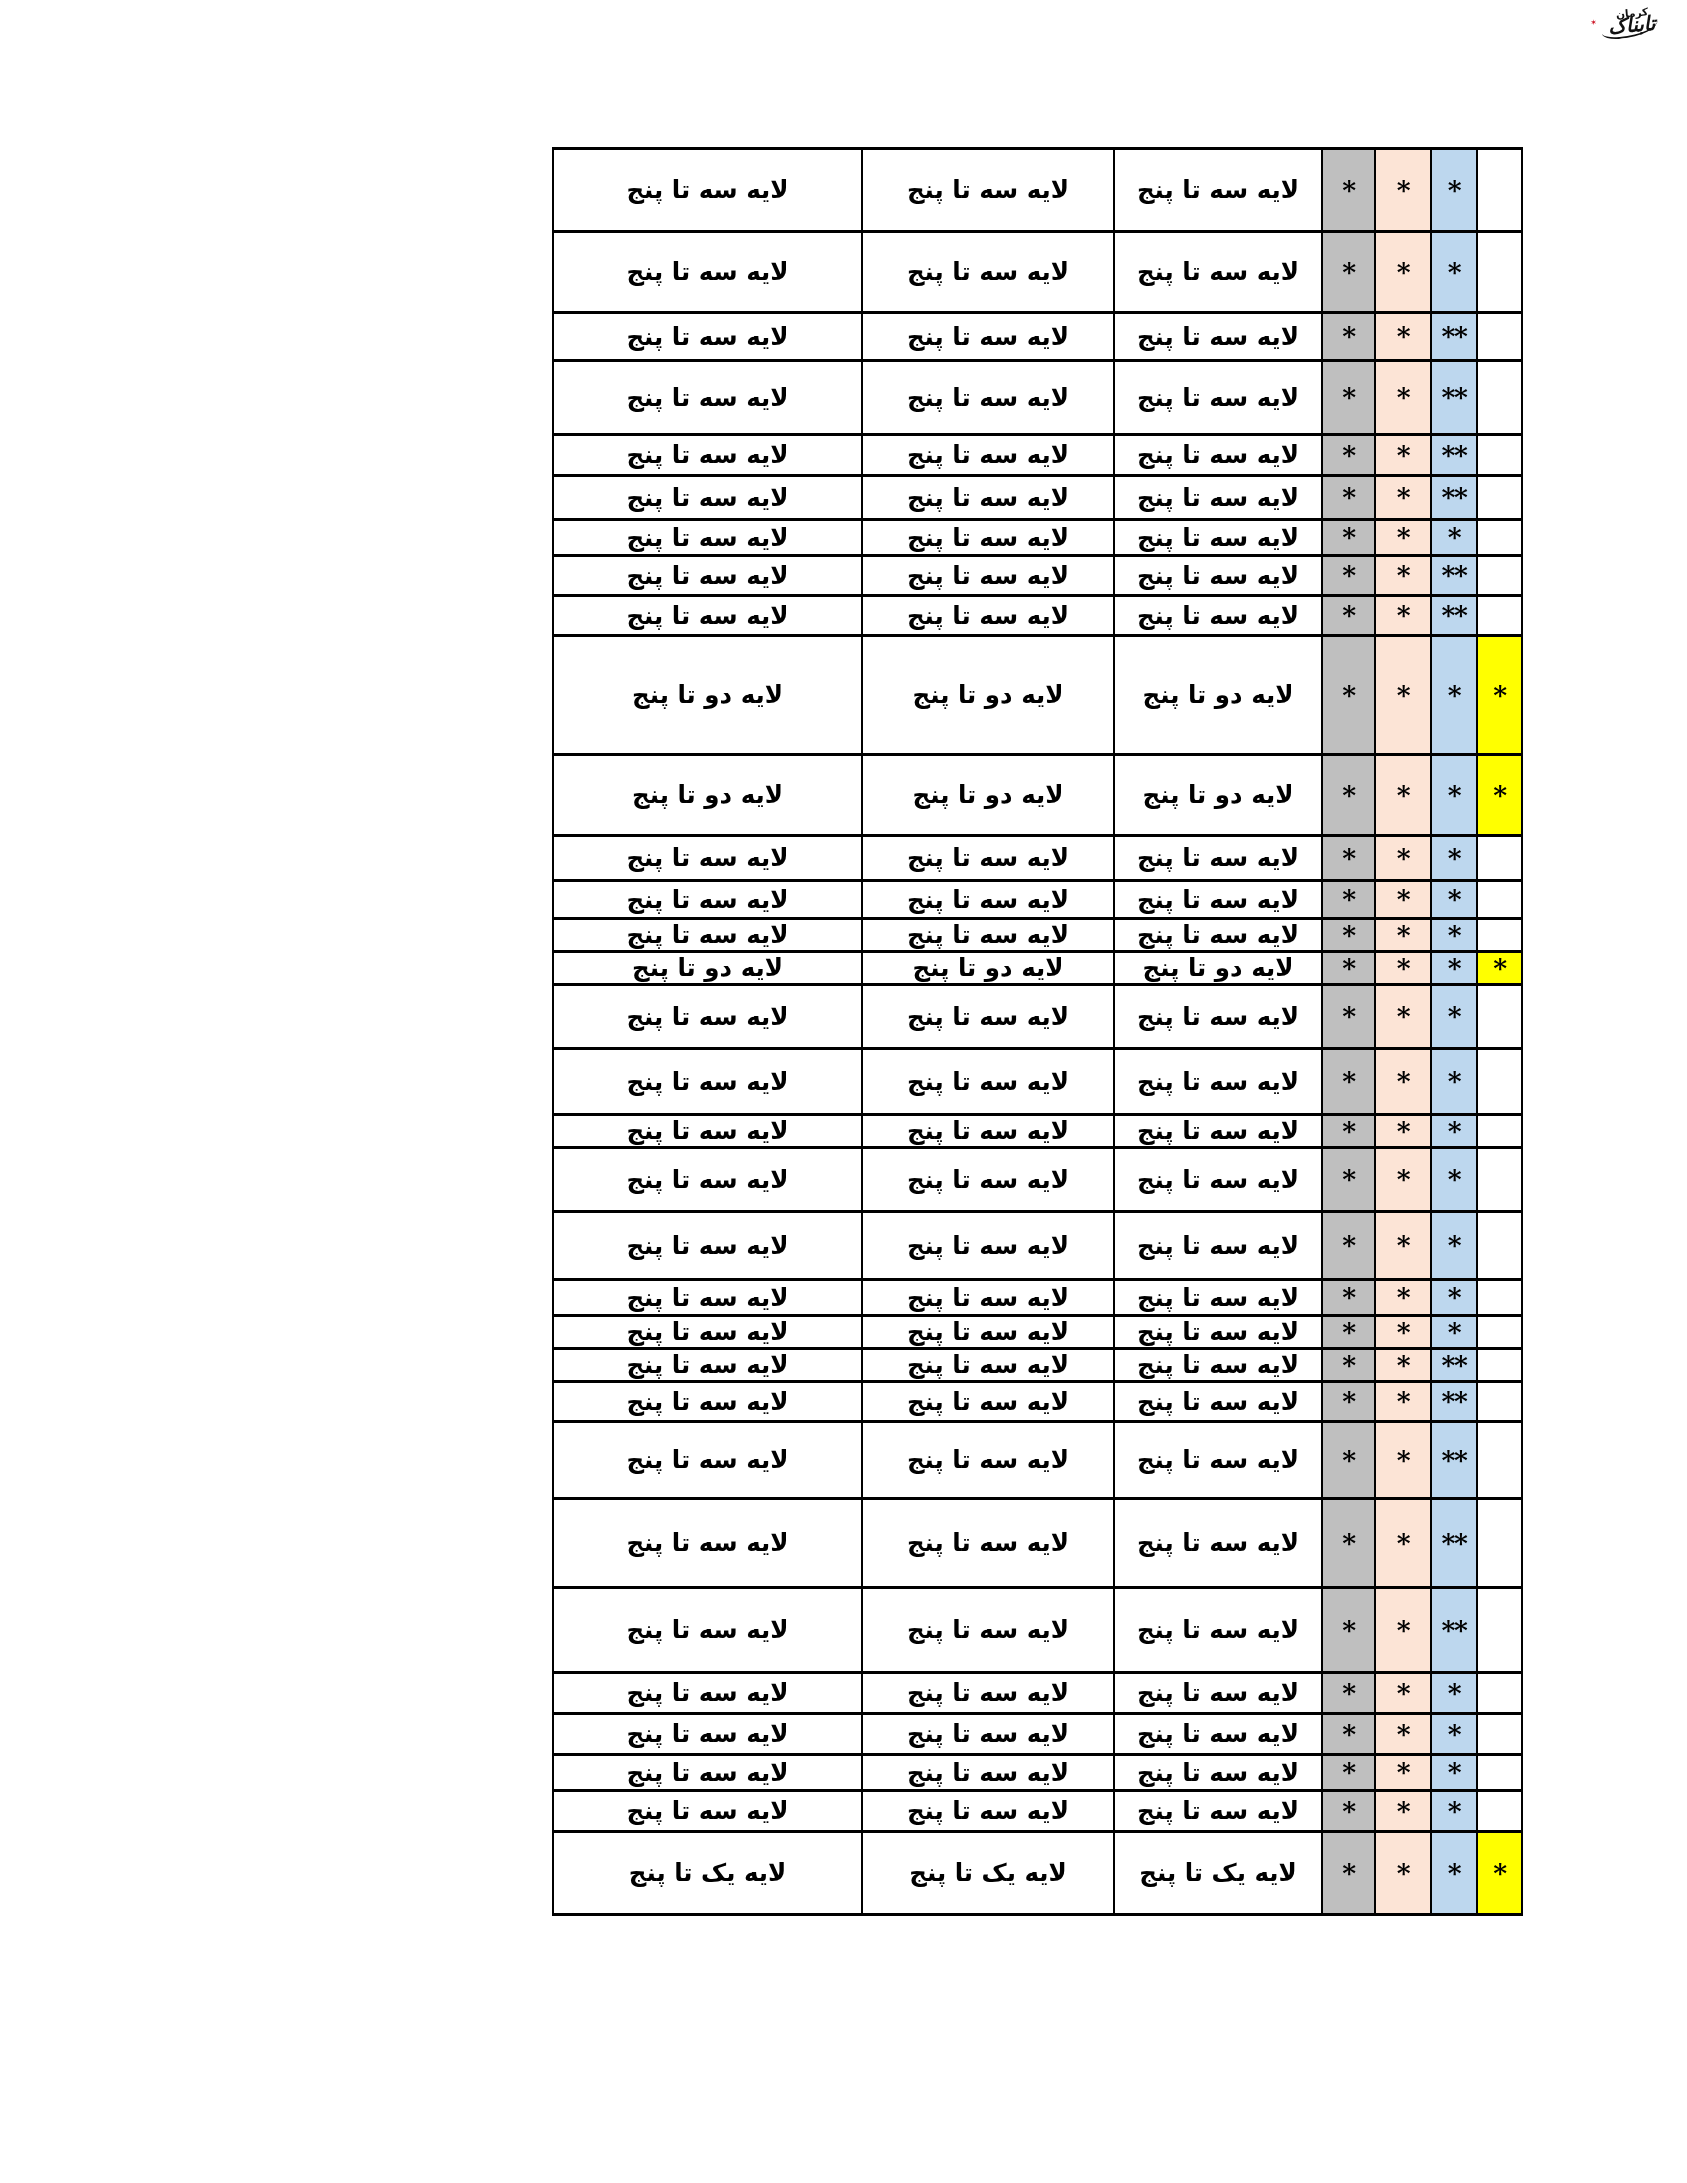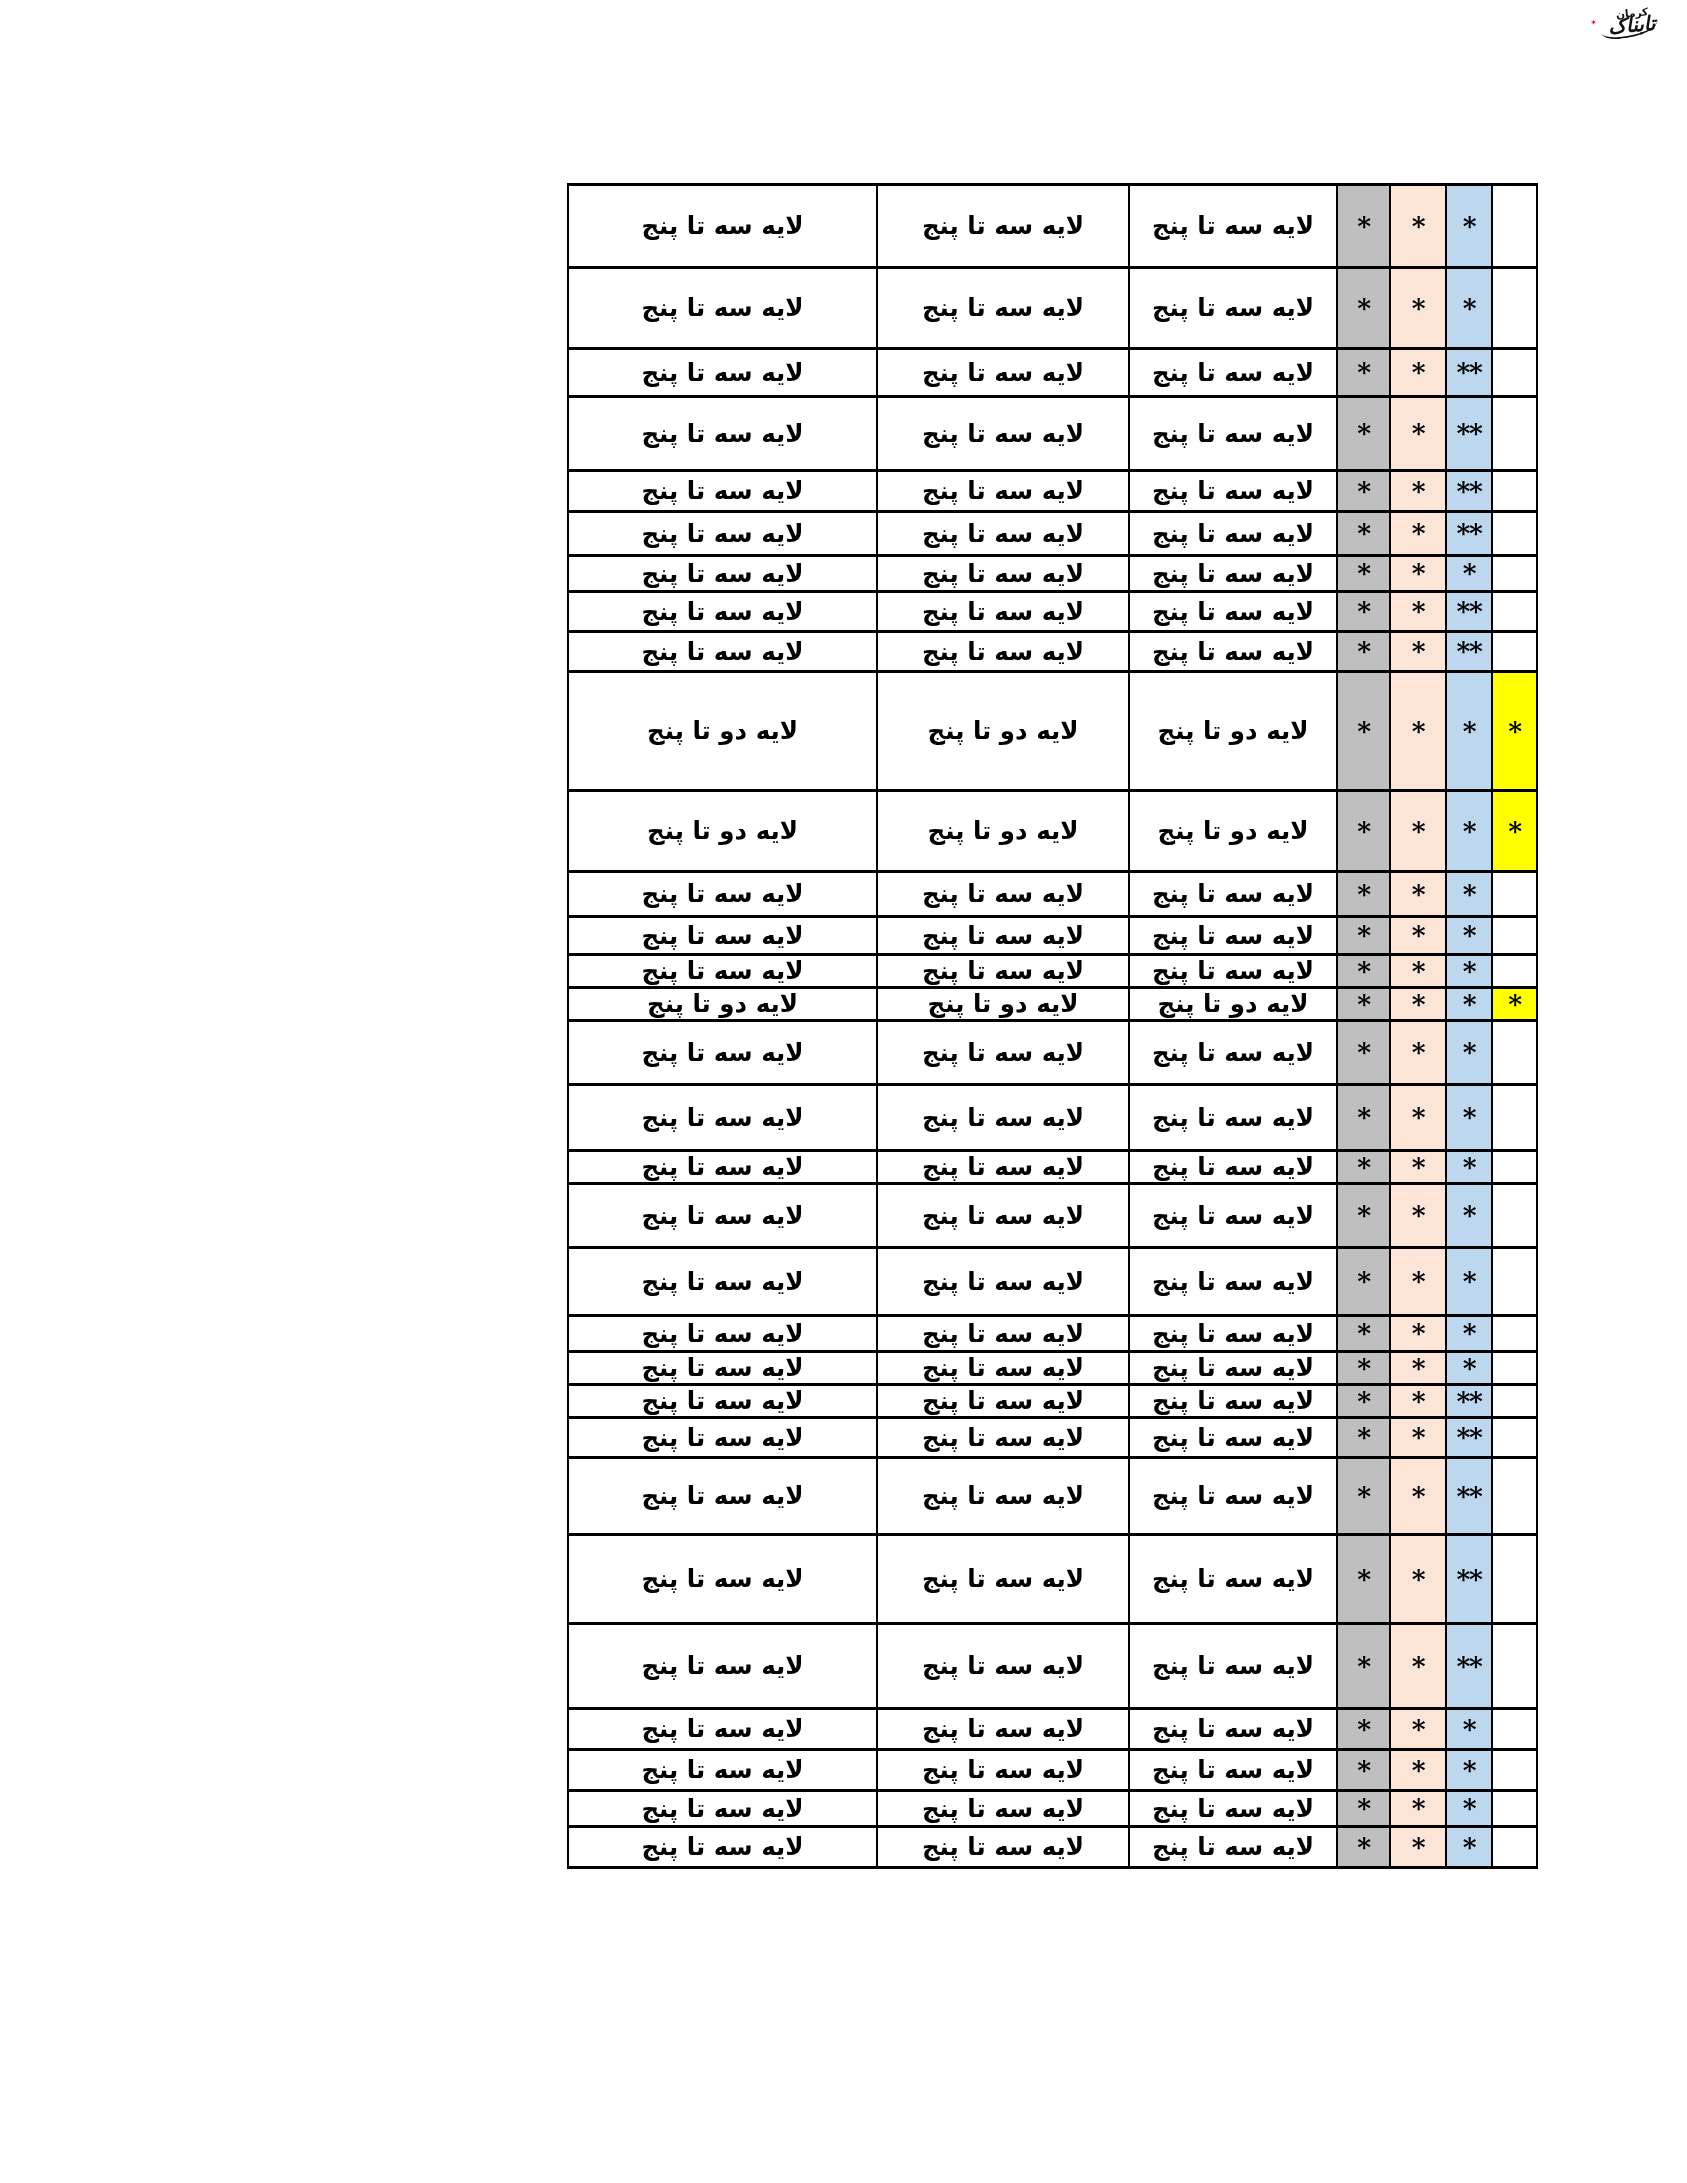--- a/index.html
+++ b/index.html
@@ -49,26 +49,25 @@
     position: absolute;
     top: 9.3px;
     left: -2.6px;
     font-size: 8px;
     line-height: 1;
   }
 
   
   table.layers {
     position: absolute;
-    left: 567px;
+    left: 552px;
     top: 147px;
     border-collapse: collapse;
     table-layout: fixed;
     direction: ltr;
-    margin-top: 36px;
   }
   table.layers td {
     border: 2px solid #000;
     border-top-width: 3.3px;
     border-bottom-width: 3.3px;
     padding: 0;
     text-align: center;
     vertical-align: middle;
     overflow: hidden;
   }
@@ -387,17 +386,26 @@
         </tr>
         <tr style="height: 41px;">
           <td class="txt" dir="rtl">لایه سه تا پنج</td>
           <td class="txt" dir="rtl">لایه سه تا پنج</td>
           <td class="txt" dir="rtl">لایه سه تا پنج</td>
           <td class="star gray">*</td>
           <td class="star peach">*</td>
           <td class="star blue">*</td>
           <td class="star last"></td>
         </tr>
+        <tr style="height: 83px;">
+          <td class="txt" dir="rtl">لایه یک تا پنج</td>
+          <td class="txt" dir="rtl">لایه یک تا پنج</td>
+          <td class="txt" dir="rtl">لایه یک تا پنج</td>
+          <td class="star gray">*</td>
+          <td class="star peach">*</td>
+          <td class="star blue">*</td>
+          <td class="star last yellow">*</td>
+        </tr>
       </tbody>
   </table>
 
 </div>
 
 
 </body></html>

